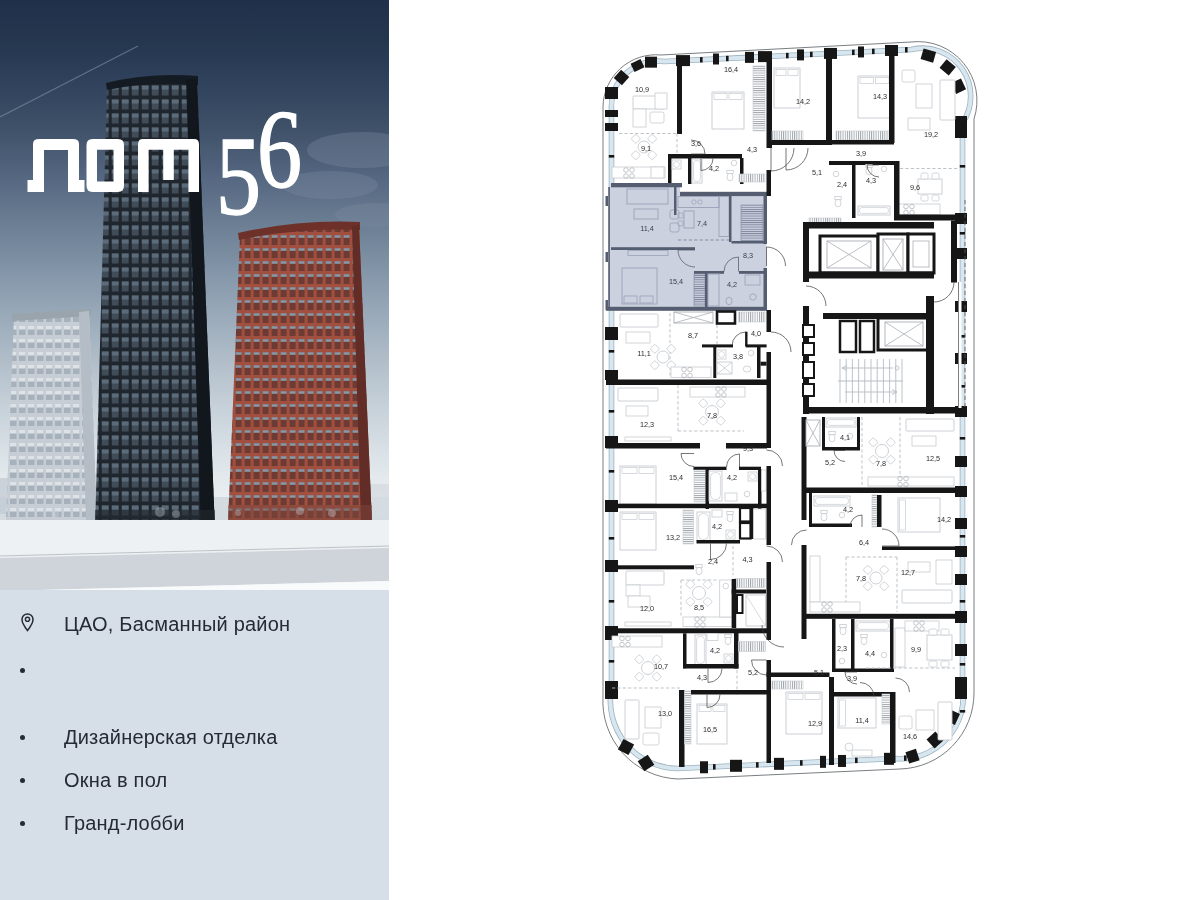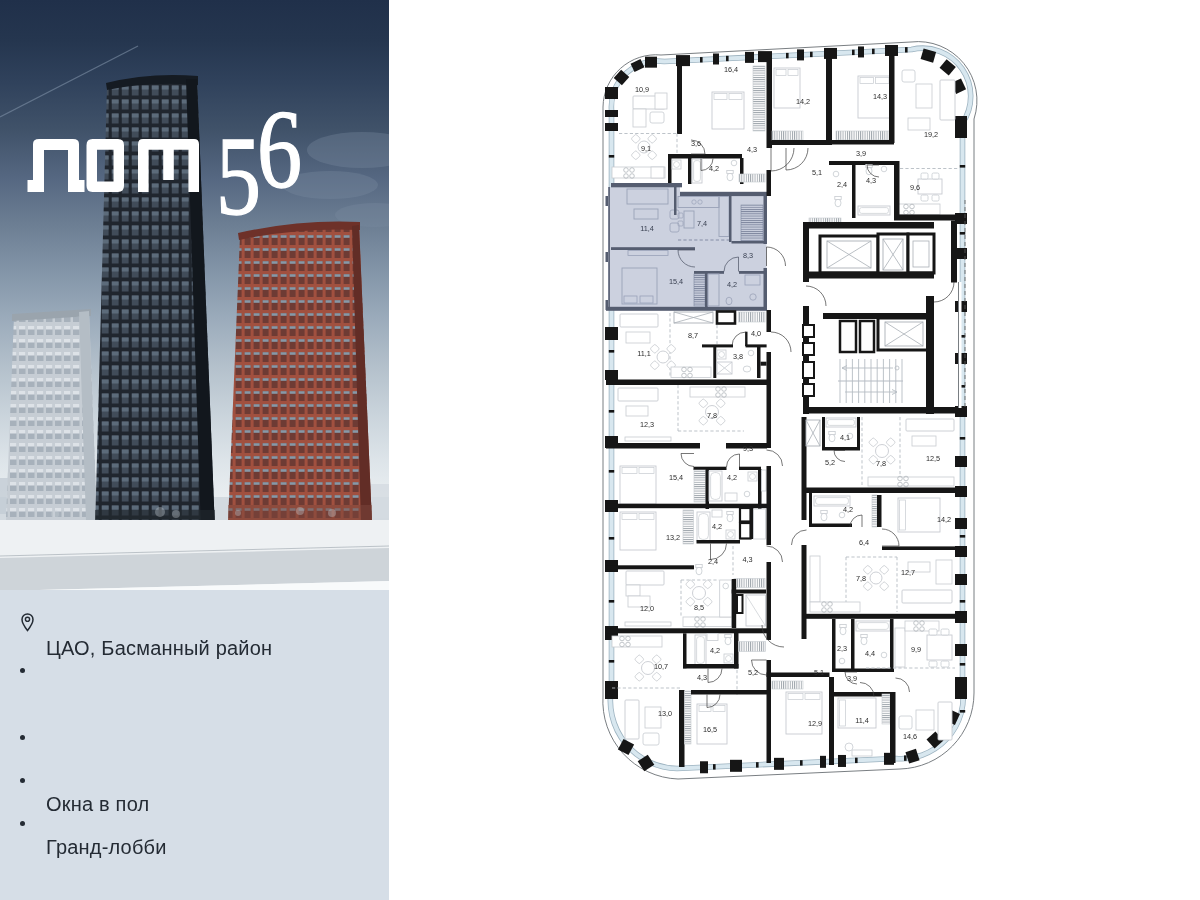--- a/index.html
+++ b/index.html
@@ -1,20 +1,20 @@
 <!DOCTYPE html>
 <html><head>
 <meta charset="utf-8">
 <style>
   html,body{margin:0;padding:0;width:1200px;height:900px;background:#fff;overflow:hidden;
     font-family:"Liberation Sans", sans-serif;}
   .photo{position:absolute;left:0;top:0;width:389px;height:590px;overflow:hidden;
     background:linear-gradient(180deg,#20304a 0%,#25364f 7%,#30425c 14%,#405269 22%,#556781 30%,#6c7e93 38%,#8395a8 46%,#9babbb 54%,#b3c0cb 62%,#c9d3db 70%,#dde4e9 78%,#edf1f3 86%,#f8fafb 100%);}
   .info{position:absolute;left:0;top:590px;width:389px;height:310px;background:#d6dee7;}
-  .info .row{position:absolute;left:46px;color:#242b34;font-size:20px;letter-spacing:0.2px;margin-top:24px;}
+  .info .row{position:absolute;left:64px;color:#242b34;font-size:20px;letter-spacing:0.2px;}
   .info .dot{position:absolute;left:20px;width:5px;height:5px;border-radius:50%;background:#242b34;}
   .plan{position:absolute;left:0;top:0;width:1200px;height:900px;}
 </style>
 </head>
 <body>
 
 <div class="photo">
 <svg width="389" height="590" viewBox="0 0 389 590">
 
   <path d="M0,117 L138,46" stroke="#7e91a6" stroke-width="1.3" opacity="0.6" fill="none"></path>
@@ -100,20 +100,21 @@
   <svg style="position:absolute;left:21px;top:23px" width="13" height="22" viewBox="0 0 13 22">
     <path d="M6.5,1 C3.4,1 1,3.4 1,6.5 C1,10.5 6.5,17.5 6.5,17.5 C6.5,17.5 12,10.5 12,6.5 C12,3.4 9.6,1 6.5,1 Z" fill="none" stroke="#242b34" stroke-width="1.5"></path>
     <circle cx="6.5" cy="6.3" r="2.1" fill="none" stroke="#242b34" stroke-width="1.4"></circle>
   </svg>
 
   <div class="row" style="top:23px">ЦАО, Басманный район</div>
 
   <div class="dot" style="top:78px"></div>
 
   <div class="dot" style="top:145px"></div>
+  <div class="row" style="top:136px">Дизайнерская отделка</div>
 
   <div class="dot" style="top:188px"></div>
   <div class="row" style="top:179px">Окна в пол</div>
 
   <div class="dot" style="top:231px"></div>
   <div class="row" style="top:222px">Гранд-лобби</div>
 </div>
 
 <svg class="plan" viewBox="0 0 1200 900">
 <defs>

